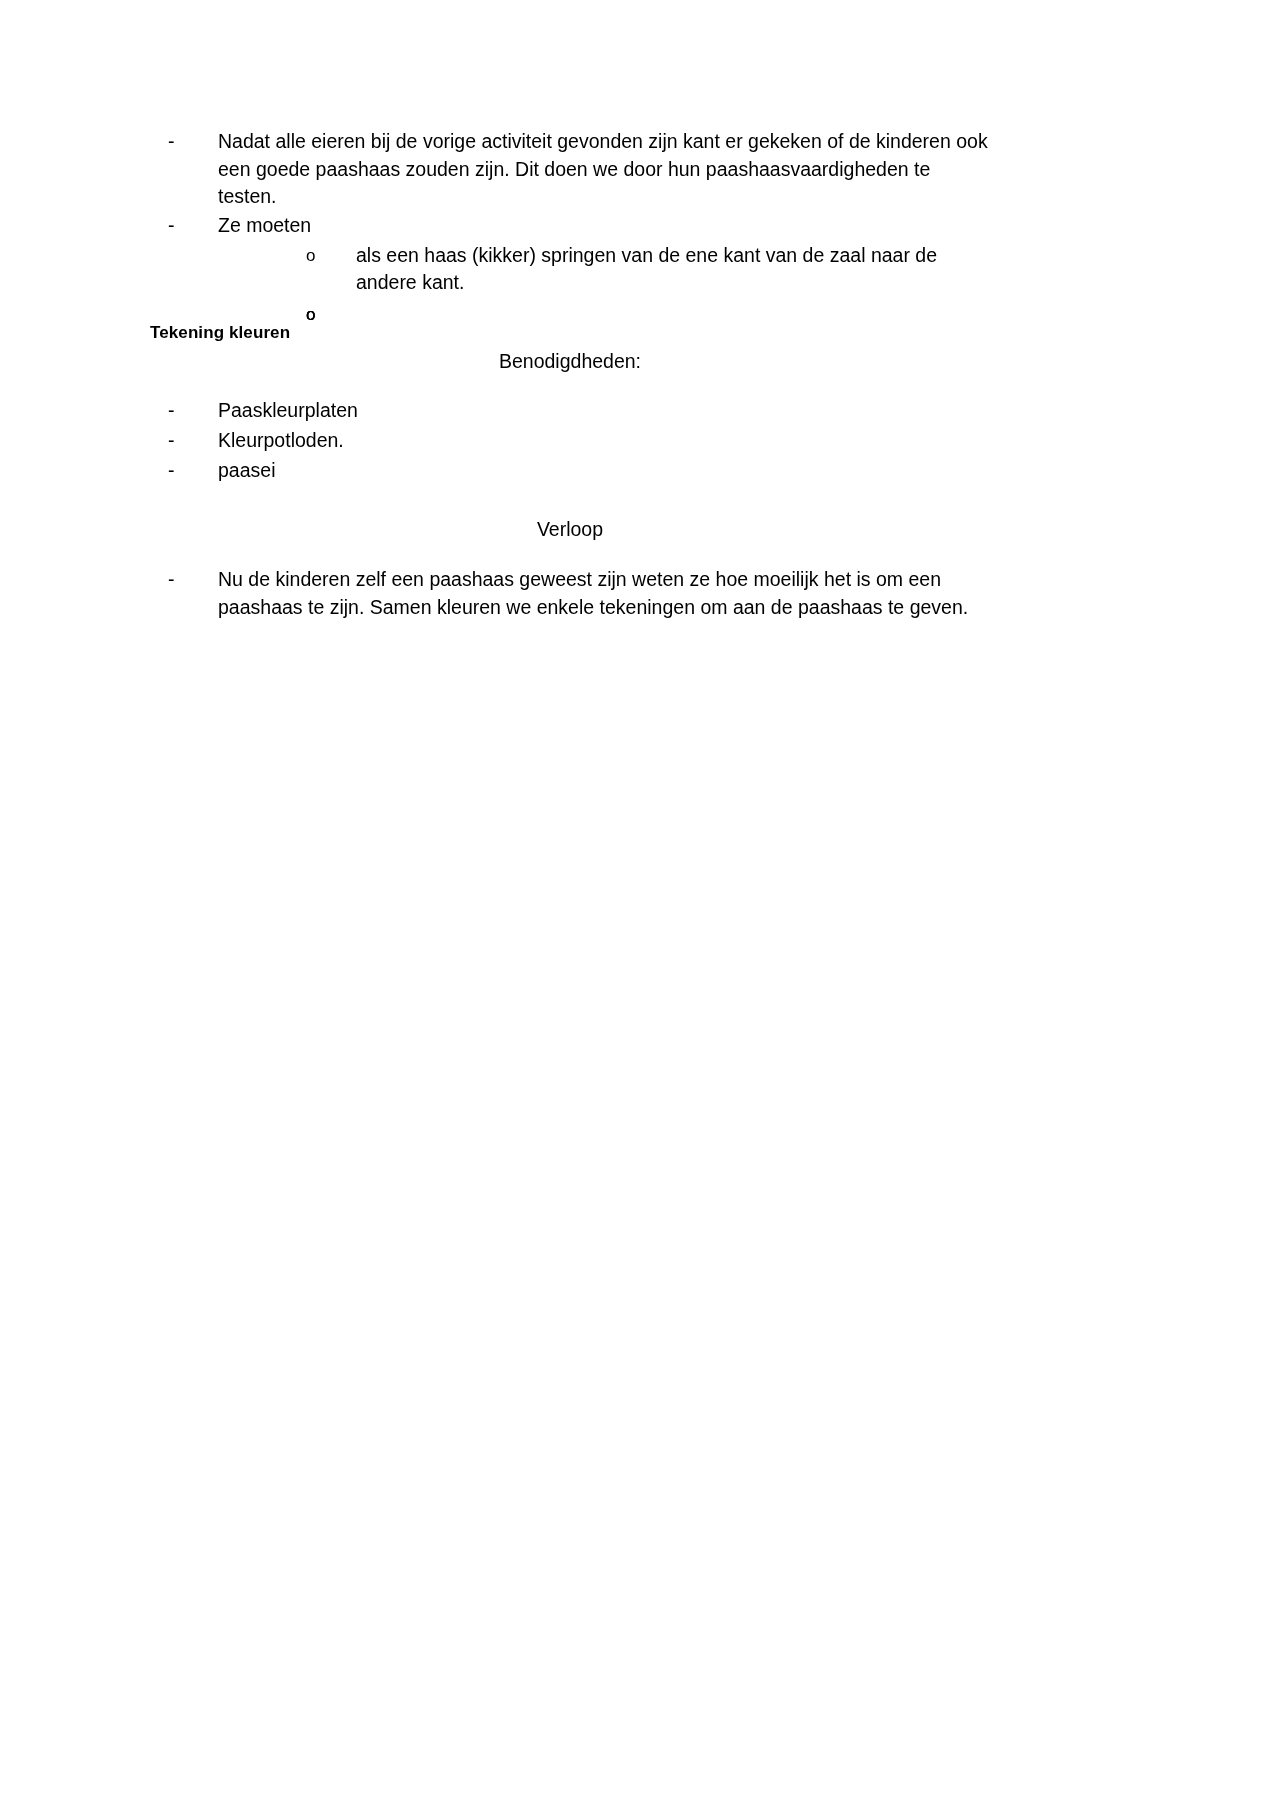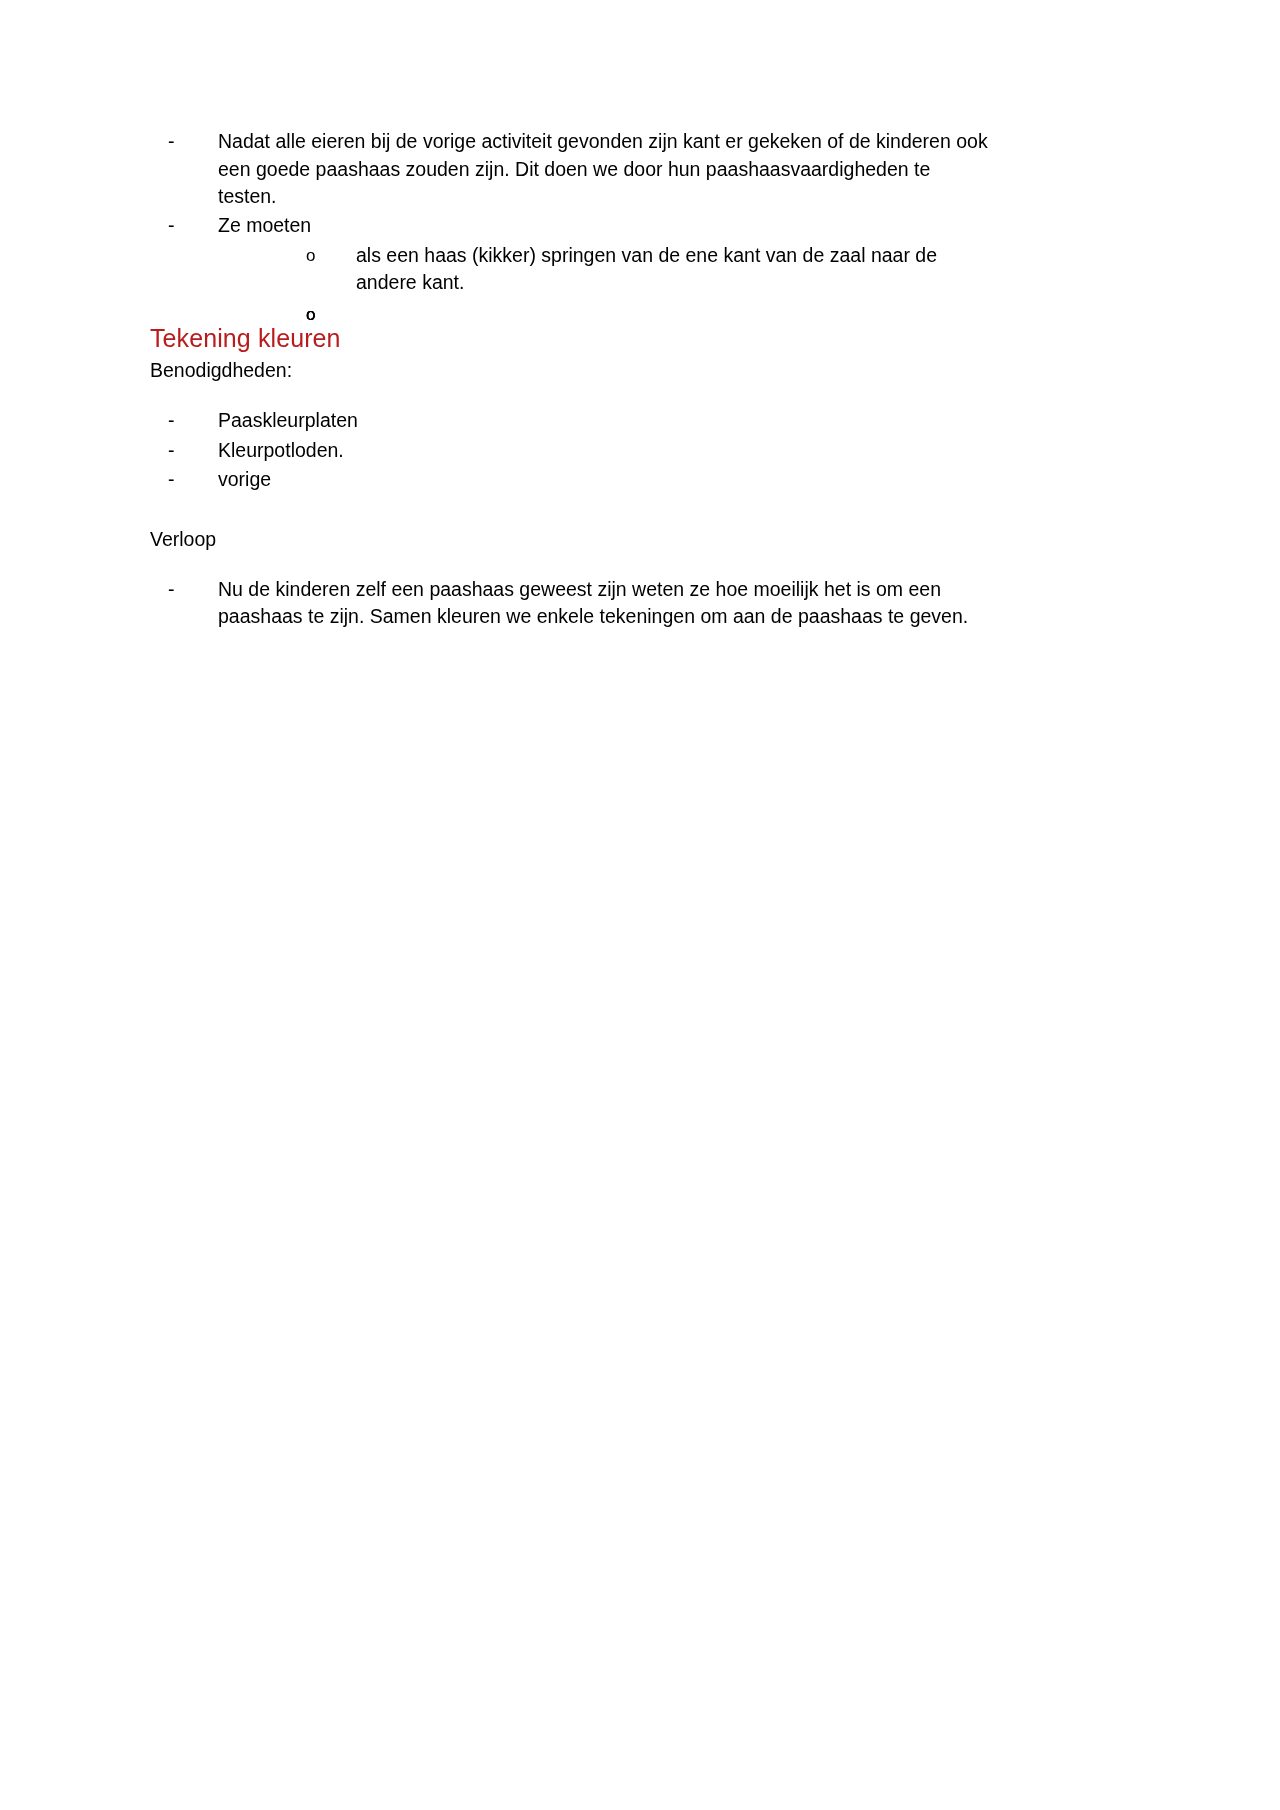--- a/index.html
+++ b/index.html
@@ -77,31 +77,32 @@
     display: block;
   }
 
   
   .materials .dash-item {
     margin: 0 0 2px 0;
   }
 
   
   .heading-blue {
-    color: #b91c1c;
-    font-size: 25px;
-    font-weight: 400;
+    color: #000000;
+    font-size: 17px;
+    font-weight: 700;
     line-height: 1.2;
     margin: 26px 0 4px 0;
     letter-spacing: 0.1px;
   }
   .para {
     margin: 0 0 0 0;
     font-size: 19.5px;
     line-height: 1.42;
+    text-align: center;
   }
   .spacer-md { height: 22px; }
   .spacer-lg { height: 30px; }
 </style>
 </head>
 <body>
 
 <div class="page">
   <div class="doc-body">
 
@@ -142,21 +143,21 @@
       <li class="dash-item">
         <span class="marker">-</span>
         <span class="txt">Paaskleurplaten</span>
       </li>
       <li class="dash-item">
         <span class="marker">-</span>
         <span class="txt">Kleurpotloden.</span>
       </li>
       <li class="dash-item">
         <span class="marker">-</span>
-        <span class="txt">vorige</span>
+        <span class="txt">paasei</span>
       </li>
     </ul>
 
     <div class="spacer-lg"></div>
 
     <p class="para">Verloop</p>
 
     <div class="spacer-md"></div>
 
     <ul class="dash-list">

